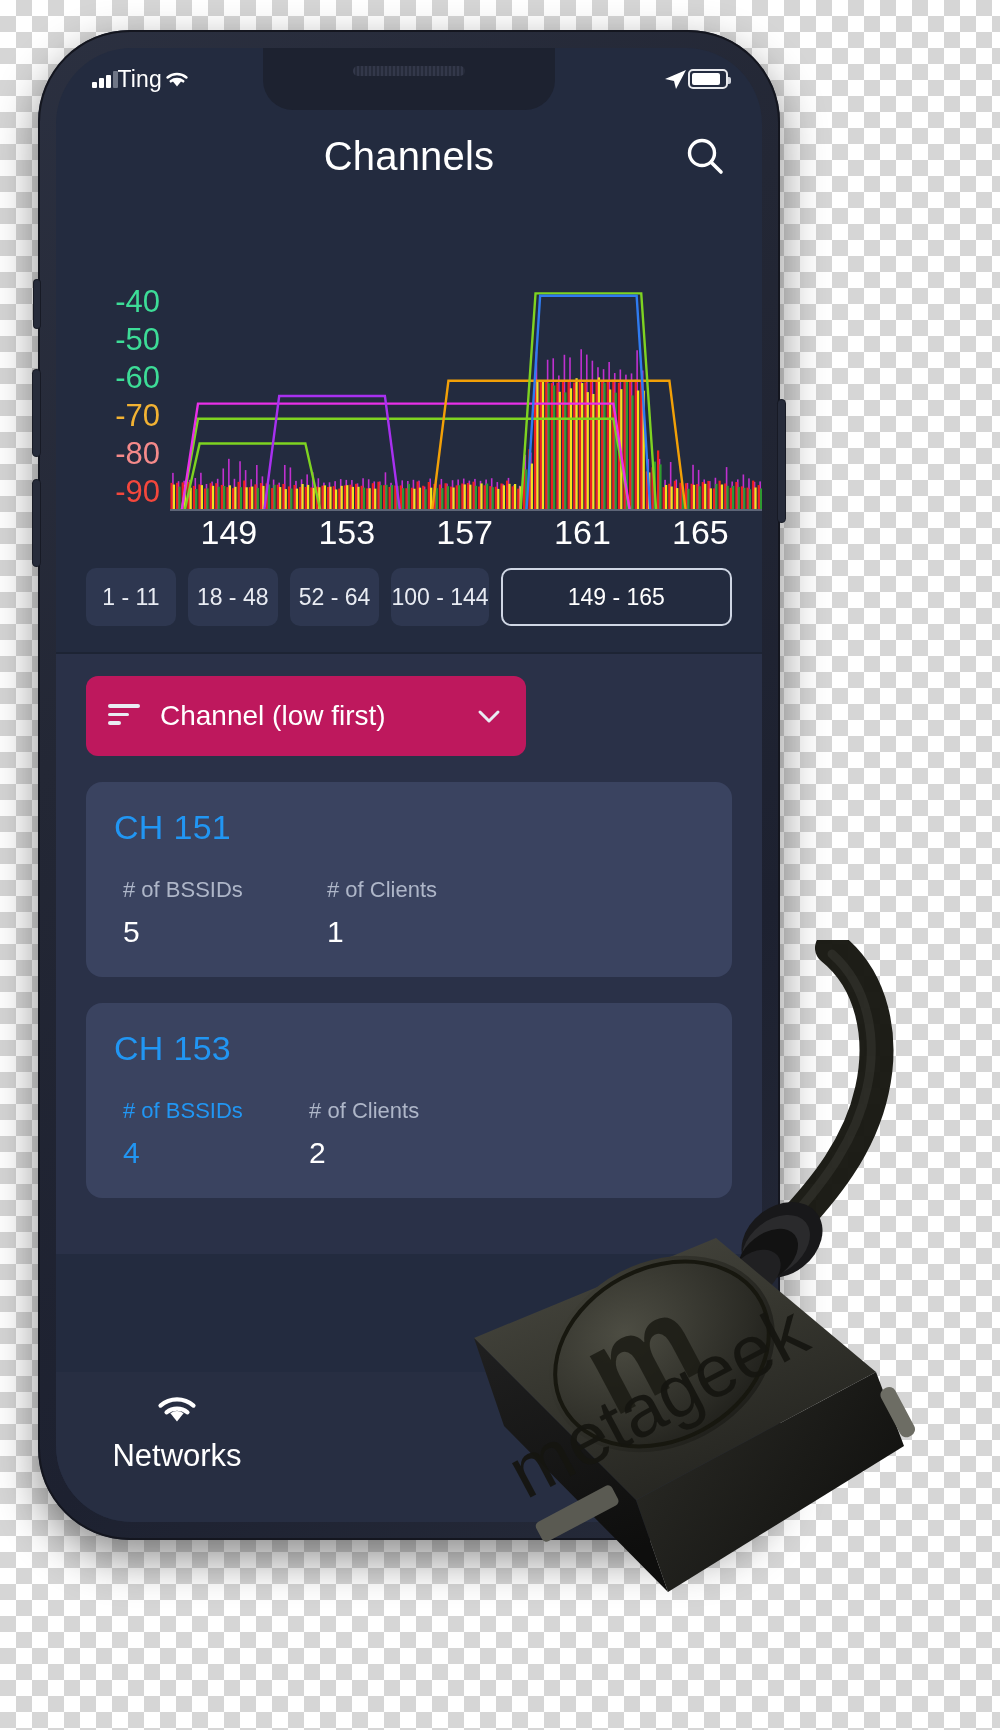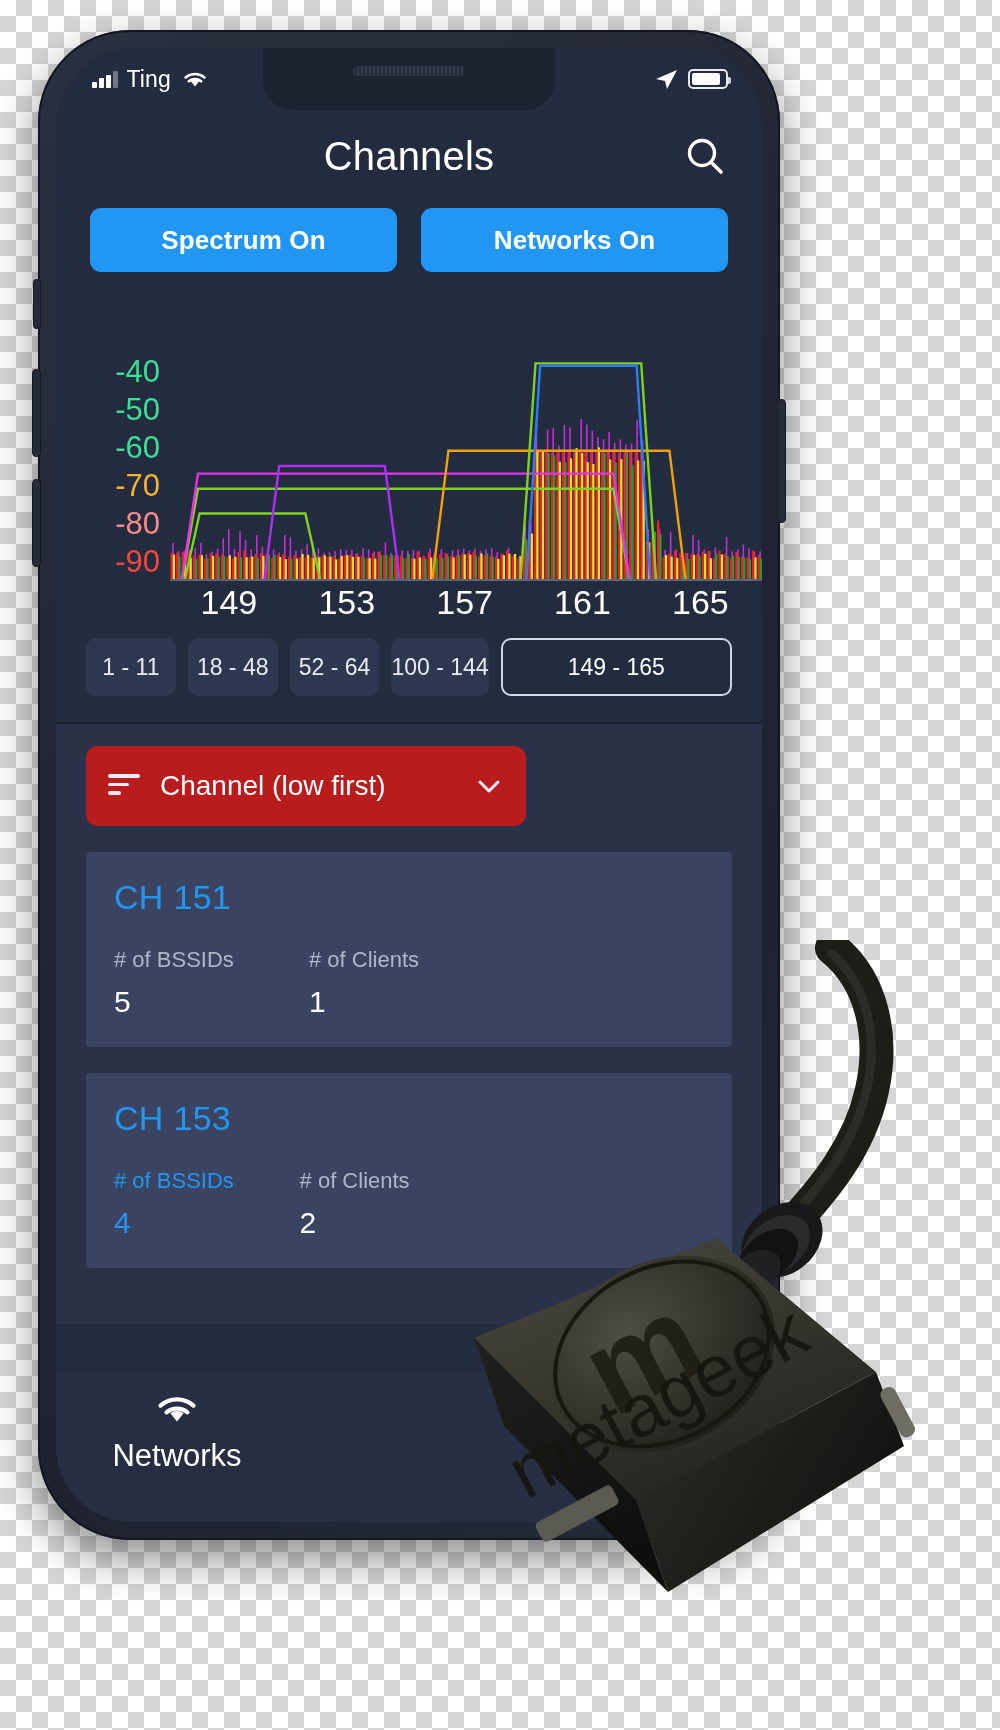--- a/index.html
+++ b/index.html
@@ -63,21 +63,21 @@
   }
 
   
   #statusbar {
     position:relative; z-index:31;
     height:62px;
     display:flex; align-items:center; justify-content:space-between;
     padding: 0 34px 0 36px;
     color:#fff;
   }
-  .status-left, .status-right { display:flex; align-items:center; gap:9px; }
+  .status-left, .status-right { display:flex; align-items:center; }
   .status-carrier { font-size:23px; font-weight:400; letter-spacing:.1px; }
   .bars { display:flex; align-items:flex-end; gap:2.5px; height:17px; }
   .bars i { display:block; width:4.5px; background:#fff; border-radius:1px; }
   .bars i:nth-child(1){height:6px;}
   .bars i:nth-child(2){height:9.5px;}
   .bars i:nth-child(3){height:13px;}
   .bars i:nth-child(4){height:17px; background:#6f7686;}
 
   .battery {
     width:40px; height:20px; border:2px solid #e9eaee; border-radius:5px;
@@ -133,40 +133,40 @@
     flex: 1.45 0 auto;
   }
 
   #divider { height:2px; background:#1d2434; margin:0; }
 
   
   #list-section { background:#2a3148; padding: 22px 30px 0 30px; min-height: 600px; }
 
   #sort-select {
     width: 440px; height:80px; border-radius:12px;
-    background:#b91c1c;
+    background:#be185d;
     display:flex; align-items:center; gap:20px;
     padding: 0 22px;
   }
   #sort-label { color:#fff; font-size:28px; flex:1; }
   .sort-icon { width:32px; height:24px; display:flex; flex-direction:column; gap:5px; }
   .sort-icon i { display:block; height:3.5px; background:#e9ecf3; border-radius:2px; }
   .sort-icon i:nth-child(1){ width:100%; }
   .sort-icon i:nth-child(2){ width:66%; }
   .sort-icon i:nth-child(3){ width:40%; }
 
   .ch-card {
     margin-top: 26px;
     background:#3a4360;
-    border-radius:4px;
+    border-radius:16px;
     padding: 26px 28px 28px 28px;
   }
   .ch-title { font-size:34px; color:#2196f3; font-weight:400; letter-spacing:.3px; }
   .ch-stats { display:flex; margin-top: 30px; }
-  .ch-stat { width: 195px; }
+  .ch-stat { width: 195px; margin-left: 9px; }
   .ch-stat.wide { width: 230px; }
   .stat-label { font-size:22px; color:#aeb6c8; }
   .stat-value { font-size:30px; color:#ffffff; margin-top: 12px; }
   .stat-label.hl { color:#2196f3; }
   .stat-value.hl { color:#2196f3; }
 
   
   #bottom-nav {
     position:absolute; left:0; right:0; bottom:0;
     height:150px;
@@ -225,24 +225,20 @@
       <div id="navbar">
         <h1>Channels</h1>
         <div id="search-btn">
           <svg width="44" height="44" viewBox="0 0 44 44">
             <circle cx="19" cy="19" r="12.5" stroke="#ffffff" stroke-width="3.4" fill="none"></circle>
             <line x1="28.4" y1="28.4" x2="38" y2="38" stroke="#ffffff" stroke-width="3.6" stroke-linecap="round"></line>
           </svg>
         </div>
       </div>
 
-      <div id="toggle-row">
-        <div class="toggle-btn">Spectrum On</div>
-        <div class="toggle-btn">Networks On</div>
-      </div>
 
       <div id="chart-panel">
         <div id="chart-wrap">
           <svg id="chart-svg" width="706" height="302" viewBox="0 0 706 302">
             <g id="yticks">
                 <text x="86" y="64" text-anchor="end" font-size="31" font-family="Liberation Sans, sans-serif" fill="#3ddc97">-40</text>
                 <text x="86" y="102" text-anchor="end" font-size="31" font-family="Liberation Sans, sans-serif" fill="#3ddc97">-50</text>
                 <text x="86" y="140" text-anchor="end" font-size="31" font-family="Liberation Sans, sans-serif" fill="#3ddc97">-60</text>
                 <text x="86" y="178" text-anchor="end" font-size="31" font-family="Liberation Sans, sans-serif" fill="#f2b233">-70</text>
                 <text x="86" y="216" text-anchor="end" font-size="31" font-family="Liberation Sans, sans-serif" fill="#f58a8a">-80</text>

